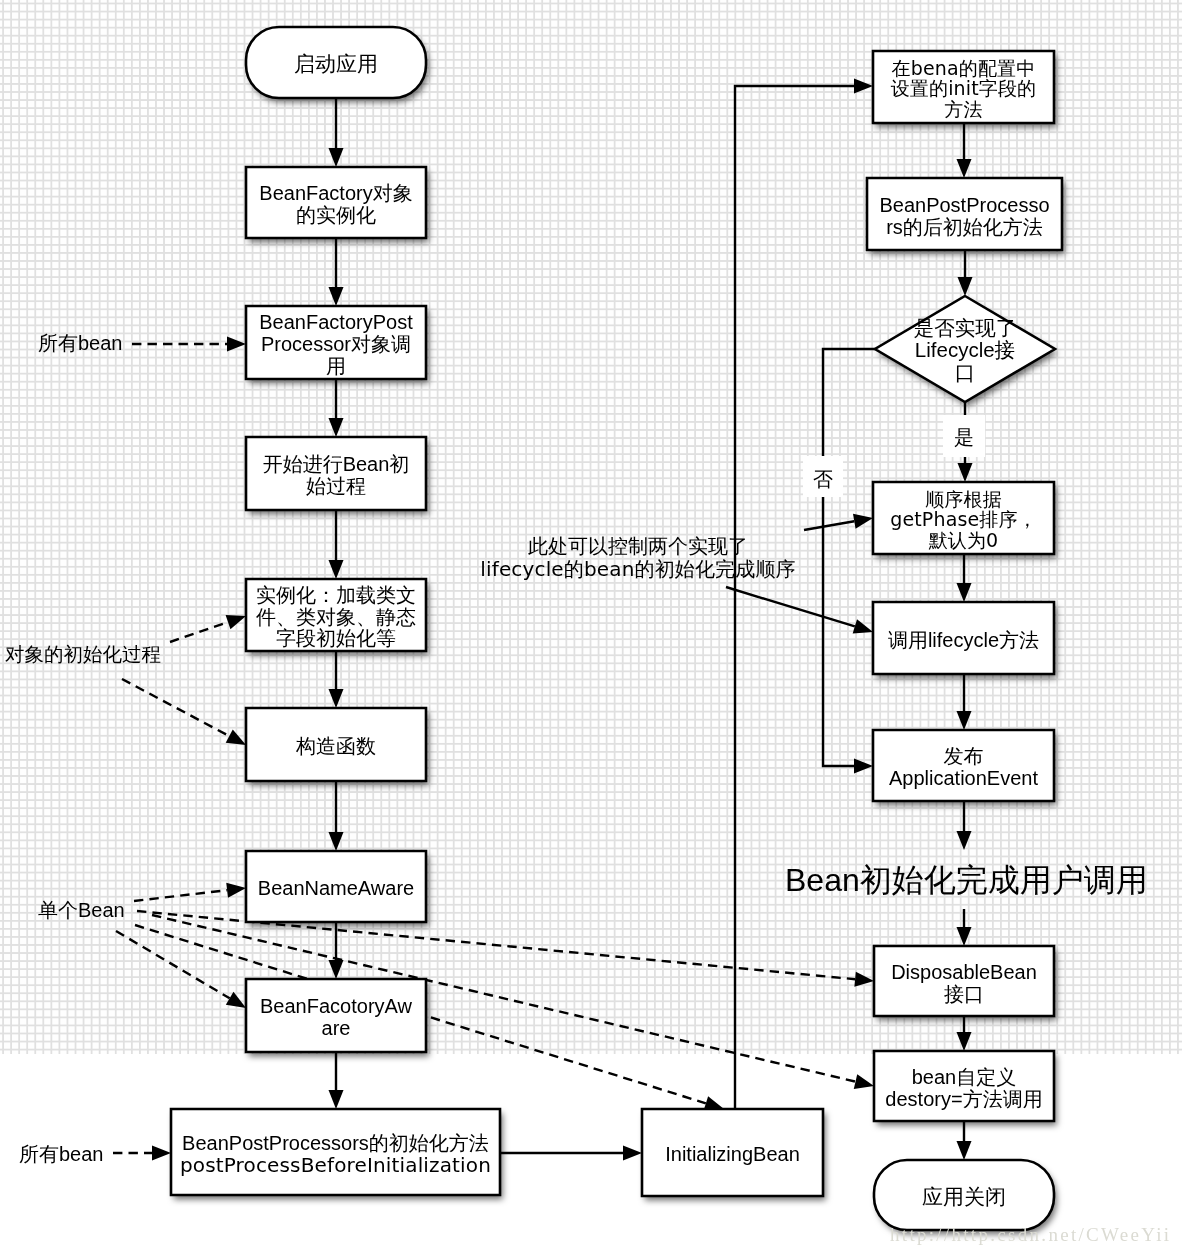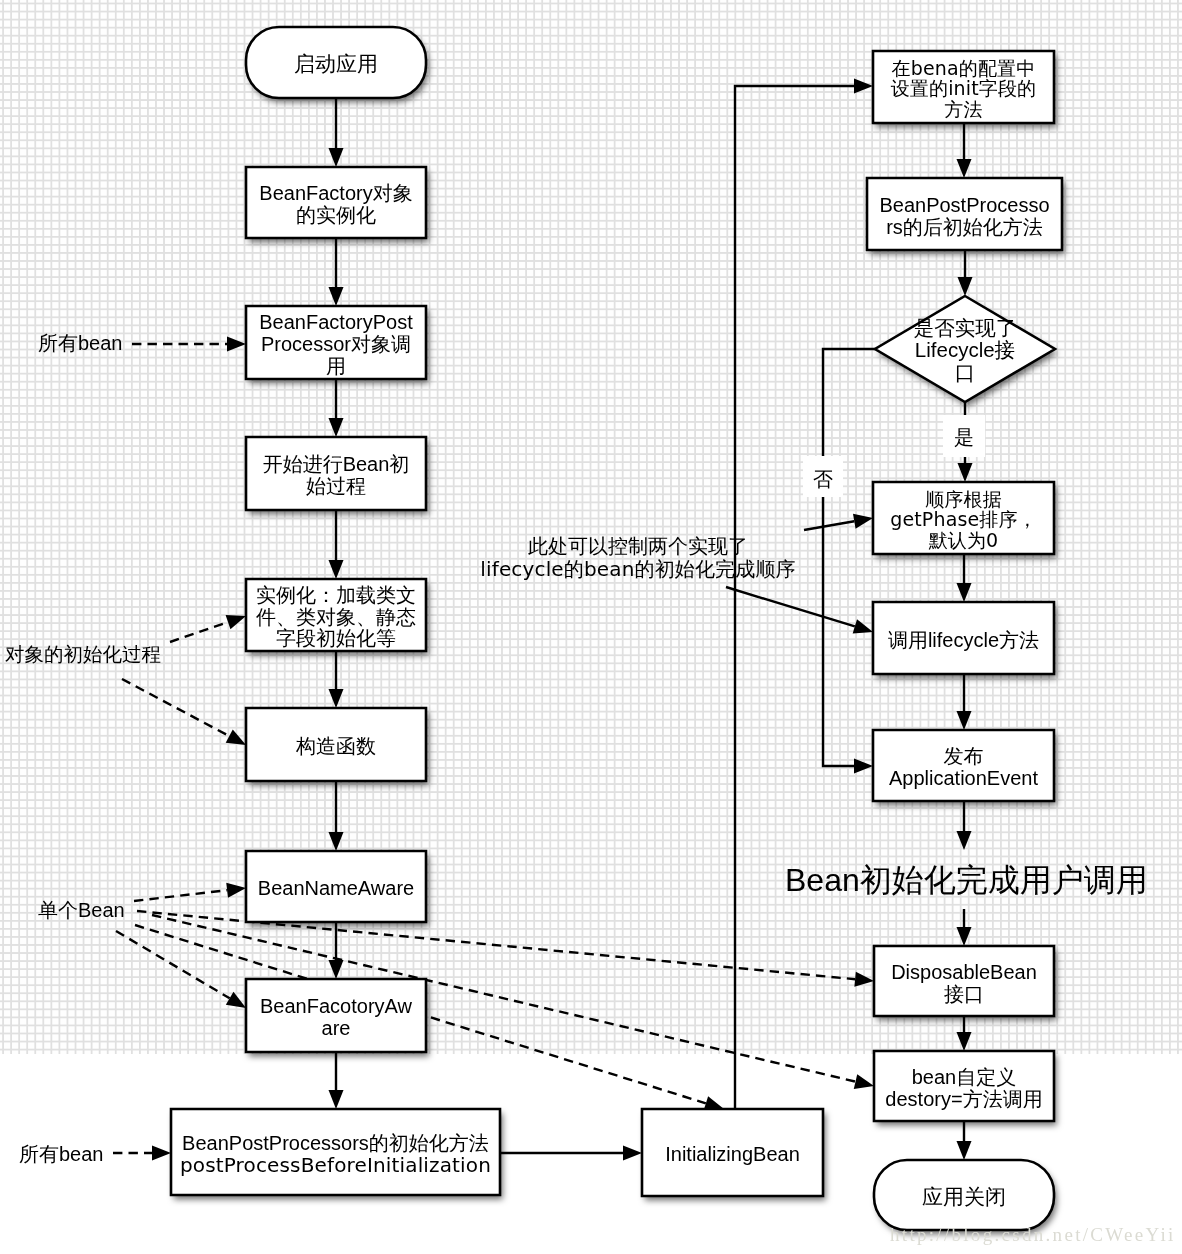--- a/index.html
+++ b/index.html
@@ -216,14 +216,14 @@
         <text x="19" y="1161" text-anchor="start" font-size="20">所有bean</text>
         <text x="638" y="553" text-anchor="middle" font-size="20">此处可以控制两个实现了</text>
         <text x="638" y="576" text-anchor="middle" font-size="20" class="geo">lifecycle的bean的初始化完成顺序</text>
         <rect x="943" y="415" width="42" height="42" fill="#ffffff" stroke="none"></rect>
         <text x="964" y="444" text-anchor="middle" font-size="20">是</text>
         <rect x="803" y="456" width="40" height="41" fill="#ffffff" stroke="none"></rect>
         <text x="823" y="486" text-anchor="middle" font-size="20">否</text>
         <text x="785" y="891" text-anchor="start" font-size="32">Bean初始化完成用户调用</text>
       </g>
     </svg>
-  <div id="watermark">http://blog.csdn.net/CWeeYii</div>
+  <div id="watermark">http://http.csdn.net/CWeeYii</div>
 </div>
 
 </body></html>

